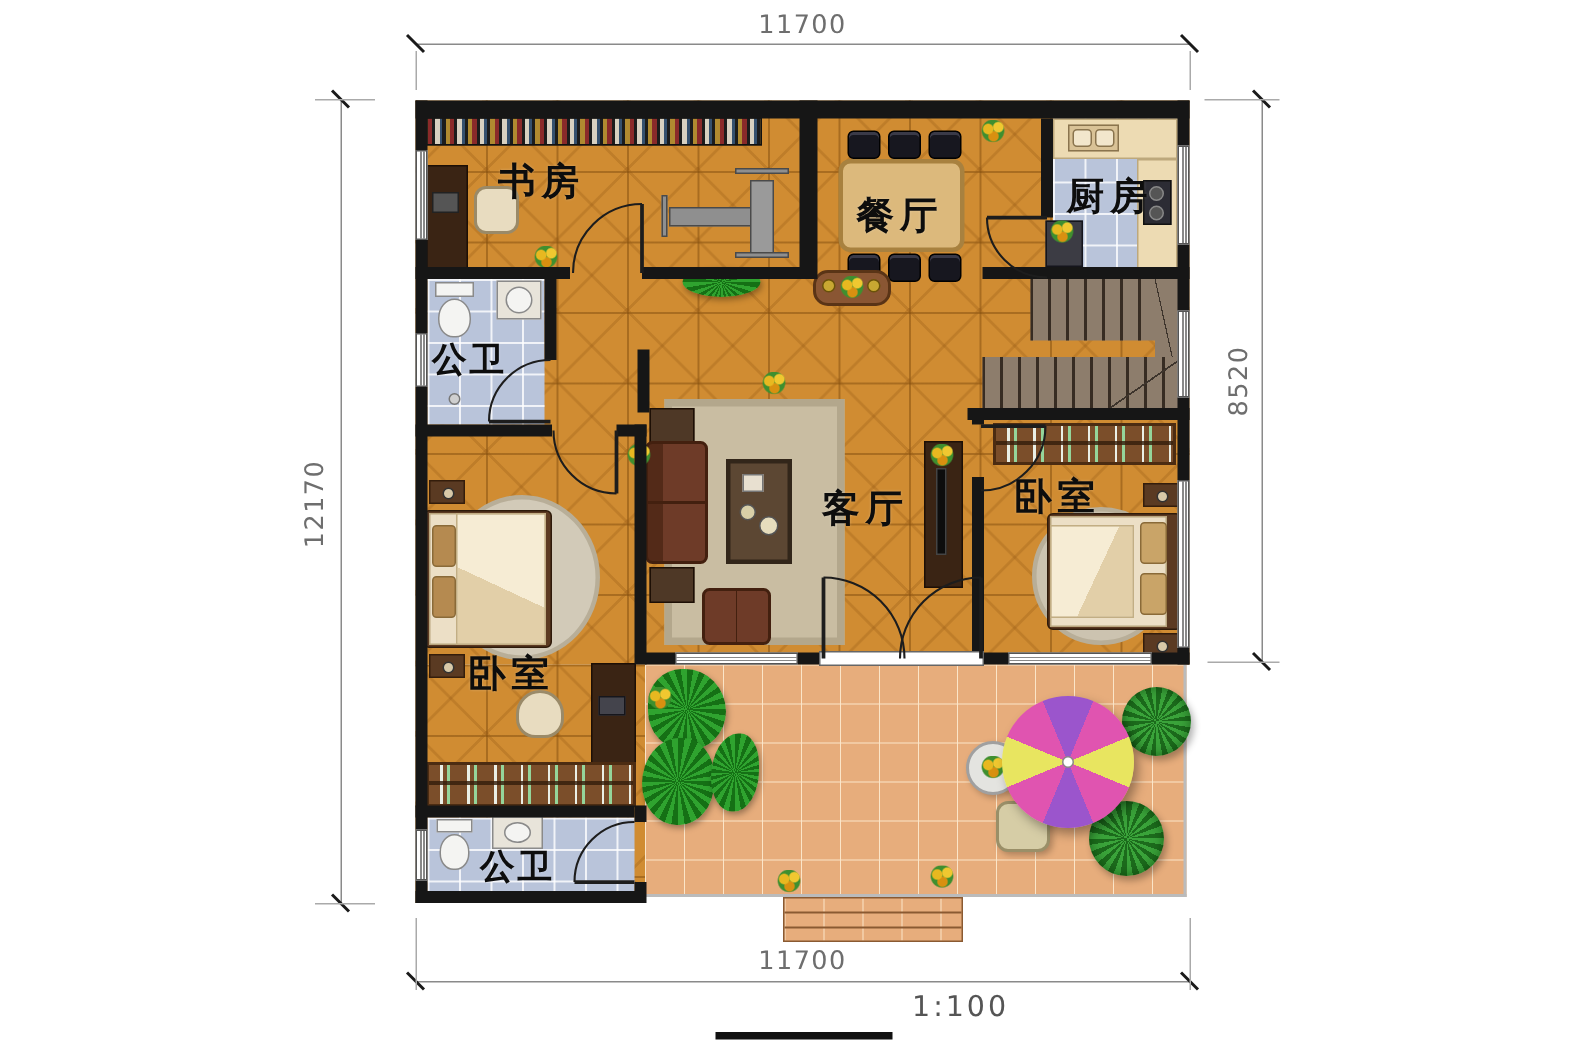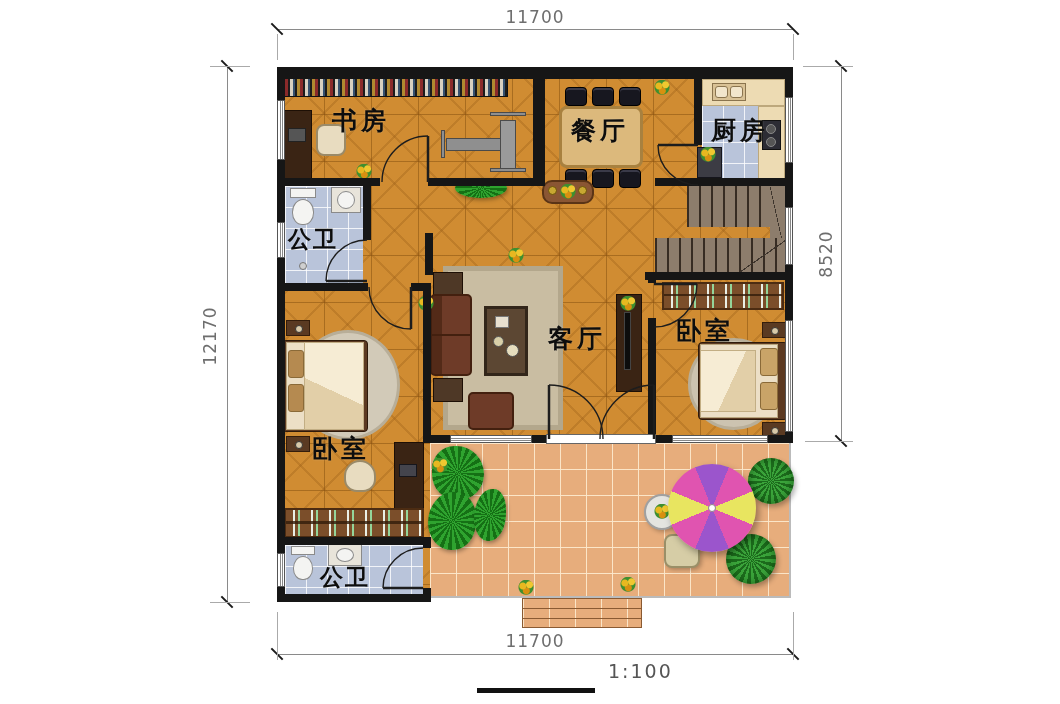--- a/index.html
+++ b/index.html
@@ -258,21 +258,21 @@
       <line x1="383" y1="588" x2="423" y2="588" stroke-width="2.5"></line>
 
       <path d="M549,385 A54,54 0 0 1 603,439" stroke-width="1.4"></path>
       <line x1="549" y1="385" x2="549" y2="439" stroke-width="2.5"></line>
       <path d="M654,385 A54,54 0 0 0 600,439" stroke-width="1.4"></path>
       <line x1="654" y1="385" x2="654" y2="439" stroke-width="2.5"></line>
     </g>
   </svg>
 
   <span class="rlabel" style="left:332px;top:104px;">书房</span>
-  <span class="rlabel" style="left:571px;top:114px;">餐厅</span>
+  <span class="rlabel" style="left:571px;top:127px;">餐厅</span>
   <span class="rlabel" style="left:711px;top:114px;">厨房</span>
   <span class="rlabel" style="left:288px;top:224px;font-size:23px;letter-spacing:2px;">公卫</span>
   <span class="rlabel" style="left:548px;top:322px;">客厅</span>
   <span class="rlabel" style="left:676px;top:314px;">卧室</span>
   <span class="rlabel" style="left:312px;top:432px;">卧室</span>
   <span class="rlabel" style="left:320px;top:562px;font-size:23px;letter-spacing:2px;">公卫</span>
 
   <div class="dimline" style="left:277px;top:29px;width:517px;height:1px;"></div>
   <div class="tick" style="left:269px;top:28px;"></div>
   <div class="tick" style="left:785px;top:28px;"></div>

